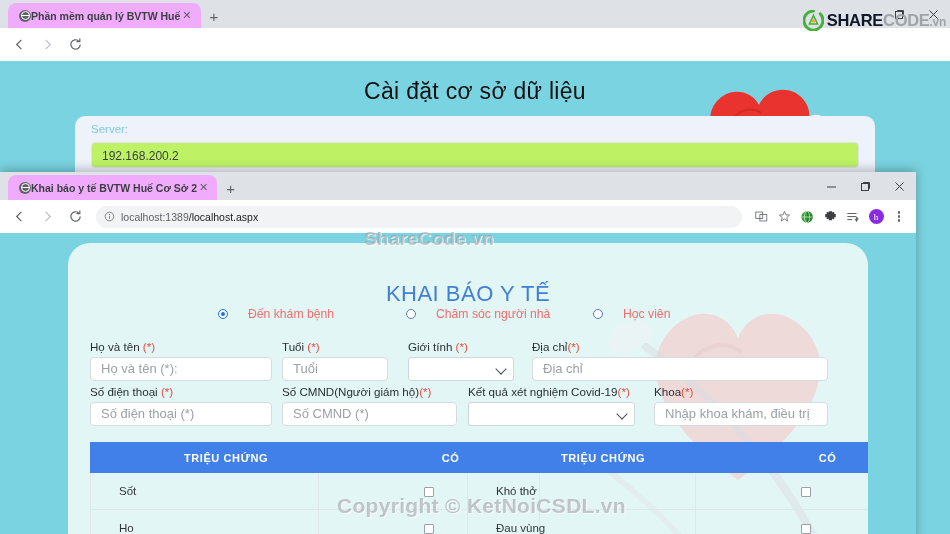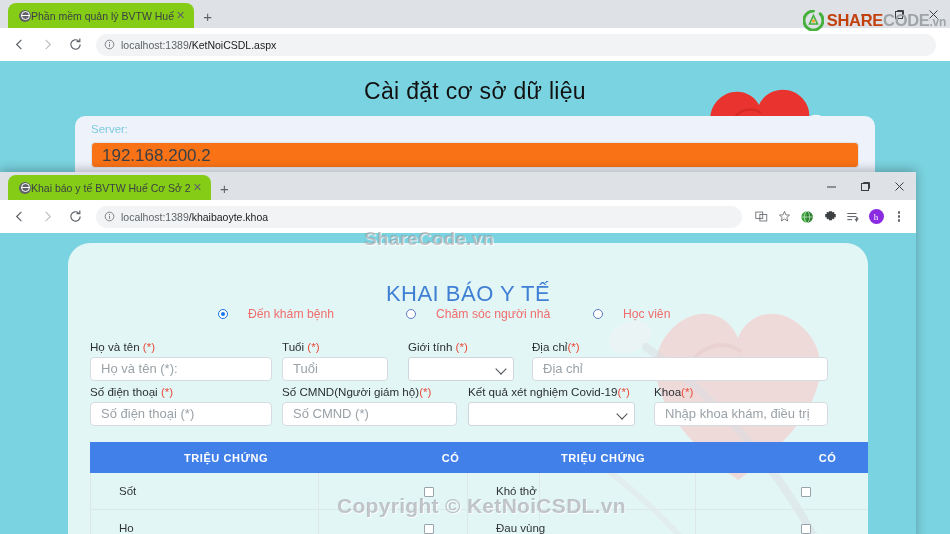--- a/index.html
+++ b/index.html
@@ -12,23 +12,23 @@
 
   
   .win{position:absolute;overflow:hidden;background:#fff;}
   .win-titlebar{
     position:relative;height:28px;background:#dee1e6;
     display:flex;align-items:flex-end;
   }
   .tabstrip{display:flex;align-items:flex-end;height:28px;padding-left:8px;}
   .tab{
     display:flex;align-items:center;gap:0;
-    height:25px;padding:0 9px 0 11px;background:#84cc16;
+    height:25px;padding:0 9px 0 11px;background:#f0abfc;
     border-radius:8px 8px 0 0;font-size:10.5px;color:#3c4043;
-    max-width:210px;white-space:nowrap;
+    max-width:210px;white-space:nowrap;font-weight:bold;
   }
   .tab-favicon{
     width:12px;height:12px;border-radius:50%;
     background:#5f6368;position:relative;flex:0 0 auto;
   }
   .tab-favicon::before{
     content:"";position:absolute;left:1.5px;top:1.5px;width:9px;height:9px;
     border-radius:50%;border:1.2px solid #fff;box-sizing:border-box;
   }
   .tab-favicon::after{
@@ -83,37 +83,37 @@
   }
   #win1 .panel{
     position:absolute;left:75px;top:55px;width:800px;height:300px;
     background:#eef2fb;border-radius:10px;
   }
   #win1 .srv-label{
     position:absolute;left:16px;top:7px;font-size:11.5px;color:#7ecbe0;
   }
   #win1 .srv-input{
     position:absolute;left:16px;top:26px;width:768px;height:26px;
-    background:#f97316;border:1px solid #dfe3ee;border-radius:4px;
-    font-size:17px;color:#3a3f45;padding:0 0 0 10px;line-height:26px;
+    background:#bef264;border:1px solid #dfe3ee;border-radius:4px;
+    font-size:12px;color:#3a3f45;padding:0 0 0 10px;line-height:26px;
     box-sizing:border-box;
   }
   .heart1{
     position:absolute;right:55px;top:-4px;width:200px;height:120px;
   }
 
   
   .sc-logo{
     position:absolute;right:4px;top:10px;display:flex;align-items:center;gap:3px;
     z-index:40;
   }
   .sc-mark{width:21px;height:21px;flex:0 0 auto;}
   .sc-text{font-size:16.5px;font-weight:bold;letter-spacing:-.3px;line-height:1;
            font-family:"Liberation Sans",sans-serif;}
-  .sc-share{color:#c2410c;}
+  .sc-share{color:#0f172a;}
   .sc-code{color:#9fa4a8;}
   .sc-vn{color:#9fa4a8;font-size:12px;}
 
   
   #win2{
     left:0;top:172px;width:916px;height:374px;
     box-shadow:0 -2px 10px rgba(0,0,0,.28);
   }
   #win2 .viewport{
     position:absolute;left:0;top:61px;width:950px;height:313px;
@@ -247,28 +247,20 @@
     <div class="navbtn dim">
       <svg width="15" height="15" viewBox="0 0 16 16">
           <path d="M6 3 L11 8 L6 13" fill="none" stroke="currentColor" stroke-width="1.3"></path>
         </svg>
     </div>
     <div class="navbtn">
       <svg width="15" height="15" viewBox="0 0 16 16">
           <path d="M13 8a5 5 0 1 1-1.7-3.8" fill="none" stroke="currentColor" stroke-width="1.3"></path>
           <path d="M12.6 1.5 L12.6 5 L9.1 5" fill="none" stroke="currentColor" stroke-width="1.3"></path>
         </svg>
-    </div>
-    <div class="omnibox">
-      <svg width="11" height="11" viewBox="0 0 16 16">
-          <circle cx="8" cy="8" r="6.3" fill="none" stroke="#5f6368" stroke-width="1.1"></circle>
-          <line x1="8" y1="7" x2="8" y2="11.5" stroke="#5f6368" stroke-width="1.1"></line>
-          <circle cx="8" cy="5" r=".8" fill="#5f6368"></circle>
-        </svg>
-      <span class="omni-url"><span class="sec">localhost:1389</span><span>/KetNoiCSDL.aspx</span></span>
     </div>
     <div class="toolicons"></div>
   </div>
 
   <div class="viewport">
     <div class="hero-title">Cài đặt cơ sở dữ liệu</div>
 
     <svg class="heart1" viewBox="0 0 200 120">
       <path d="M62 118 C18 92 6 62 22 44 C34 30 56 32 64 48 C72 30 96 28 108 42 C124 60 110 92 62 118 Z" fill="#e8332e"></path>
       <path d="M40 60 C46 52 58 50 66 56" fill="none" stroke="#c7231f" stroke-width="2" opacity=".6"></path>
@@ -340,21 +332,21 @@
           <path d="M13 8a5 5 0 1 1-1.7-3.8" fill="none" stroke="currentColor" stroke-width="1.3"></path>
           <path d="M12.6 1.5 L12.6 5 L9.1 5" fill="none" stroke="currentColor" stroke-width="1.3"></path>
         </svg>
     </div>
     <div class="omnibox">
       <svg width="11" height="11" viewBox="0 0 16 16">
           <circle cx="8" cy="8" r="6.3" fill="none" stroke="#5f6368" stroke-width="1.1"></circle>
           <line x1="8" y1="7" x2="8" y2="11.5" stroke="#5f6368" stroke-width="1.1"></line>
           <circle cx="8" cy="5" r=".8" fill="#5f6368"></circle>
         </svg>
-      <span class="omni-url"><span class="sec">localhost:1389</span><span>/khaibaoyte.khoa</span></span>
+      <span class="omni-url"><span class="sec">localhost:1389</span><span>/localhost.aspx</span></span>
     </div>
     <div class="toolicons">
       <div class="ticon">
         <svg width="13" height="13" viewBox="0 0 16 16">
             <rect x="1" y="2.5" width="8.5" height="8" fill="none" stroke="#5f6368" stroke-width="1"></rect>
             <rect x="6" y="5.5" width="8.5" height="8" fill="none" stroke="#5f6368" stroke-width="1"></rect>
           </svg>
       </div>
       <div class="ticon">
         <svg width="13" height="13" viewBox="0 0 16 16">

